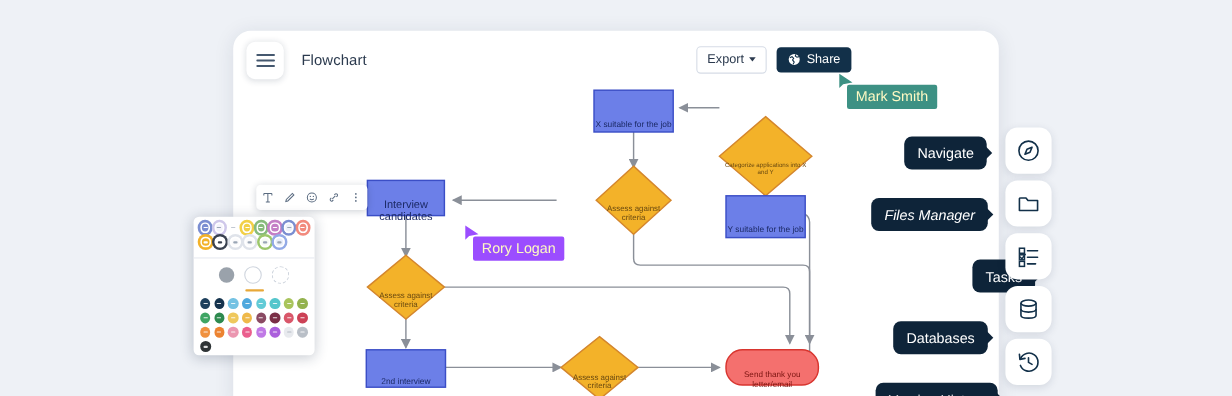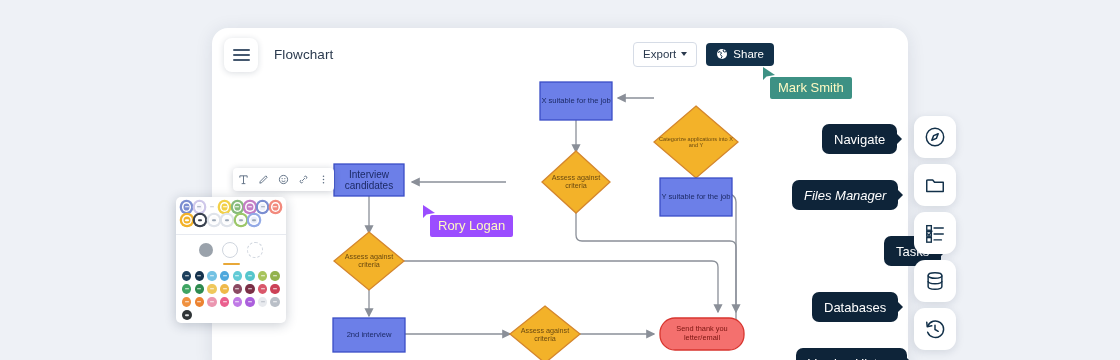--- a/index.html
+++ b/index.html
@@ -37,21 +37,21 @@
   .caret{width:0;height:0;border-left:3.5px solid transparent;border-right:3.5px solid transparent;border-top:4px solid #2b3a4e;}
   #share-btn{
     height:23px;padding:0 10px;border-radius:4px;background:#123049;
     display:flex;align-items:center;gap:5px;font-size:11.5px;color:#fff;cursor:pointer;
   }
   
   #canvas{position:absolute;left:212px;top:80px;width:696px;height:288px;overflow:hidden;}
   #canvas svg{position:absolute;left:0;top:0;}
   .node-label{
     position:absolute;display:flex;align-items:center;justify-content:center;
-    text-align:center;pointer-events:none;line-height:1.15;
+    text-align:center;pointer-events:none;line-height:1.15;margin-top:12px;
   }
   
   .cursor-tag{position:absolute;z-index:20;}
   .cursor-tag .arrow{position:absolute;left:0;top:0;}
   .cursor-tag .tag{
     position:absolute;left:8px;top:11px;padding:3px 8px 4px;border-radius:2px;
     color:#fef9c3;font-size:13px;white-space:nowrap;
   }
   
   #mini-toolbar{

